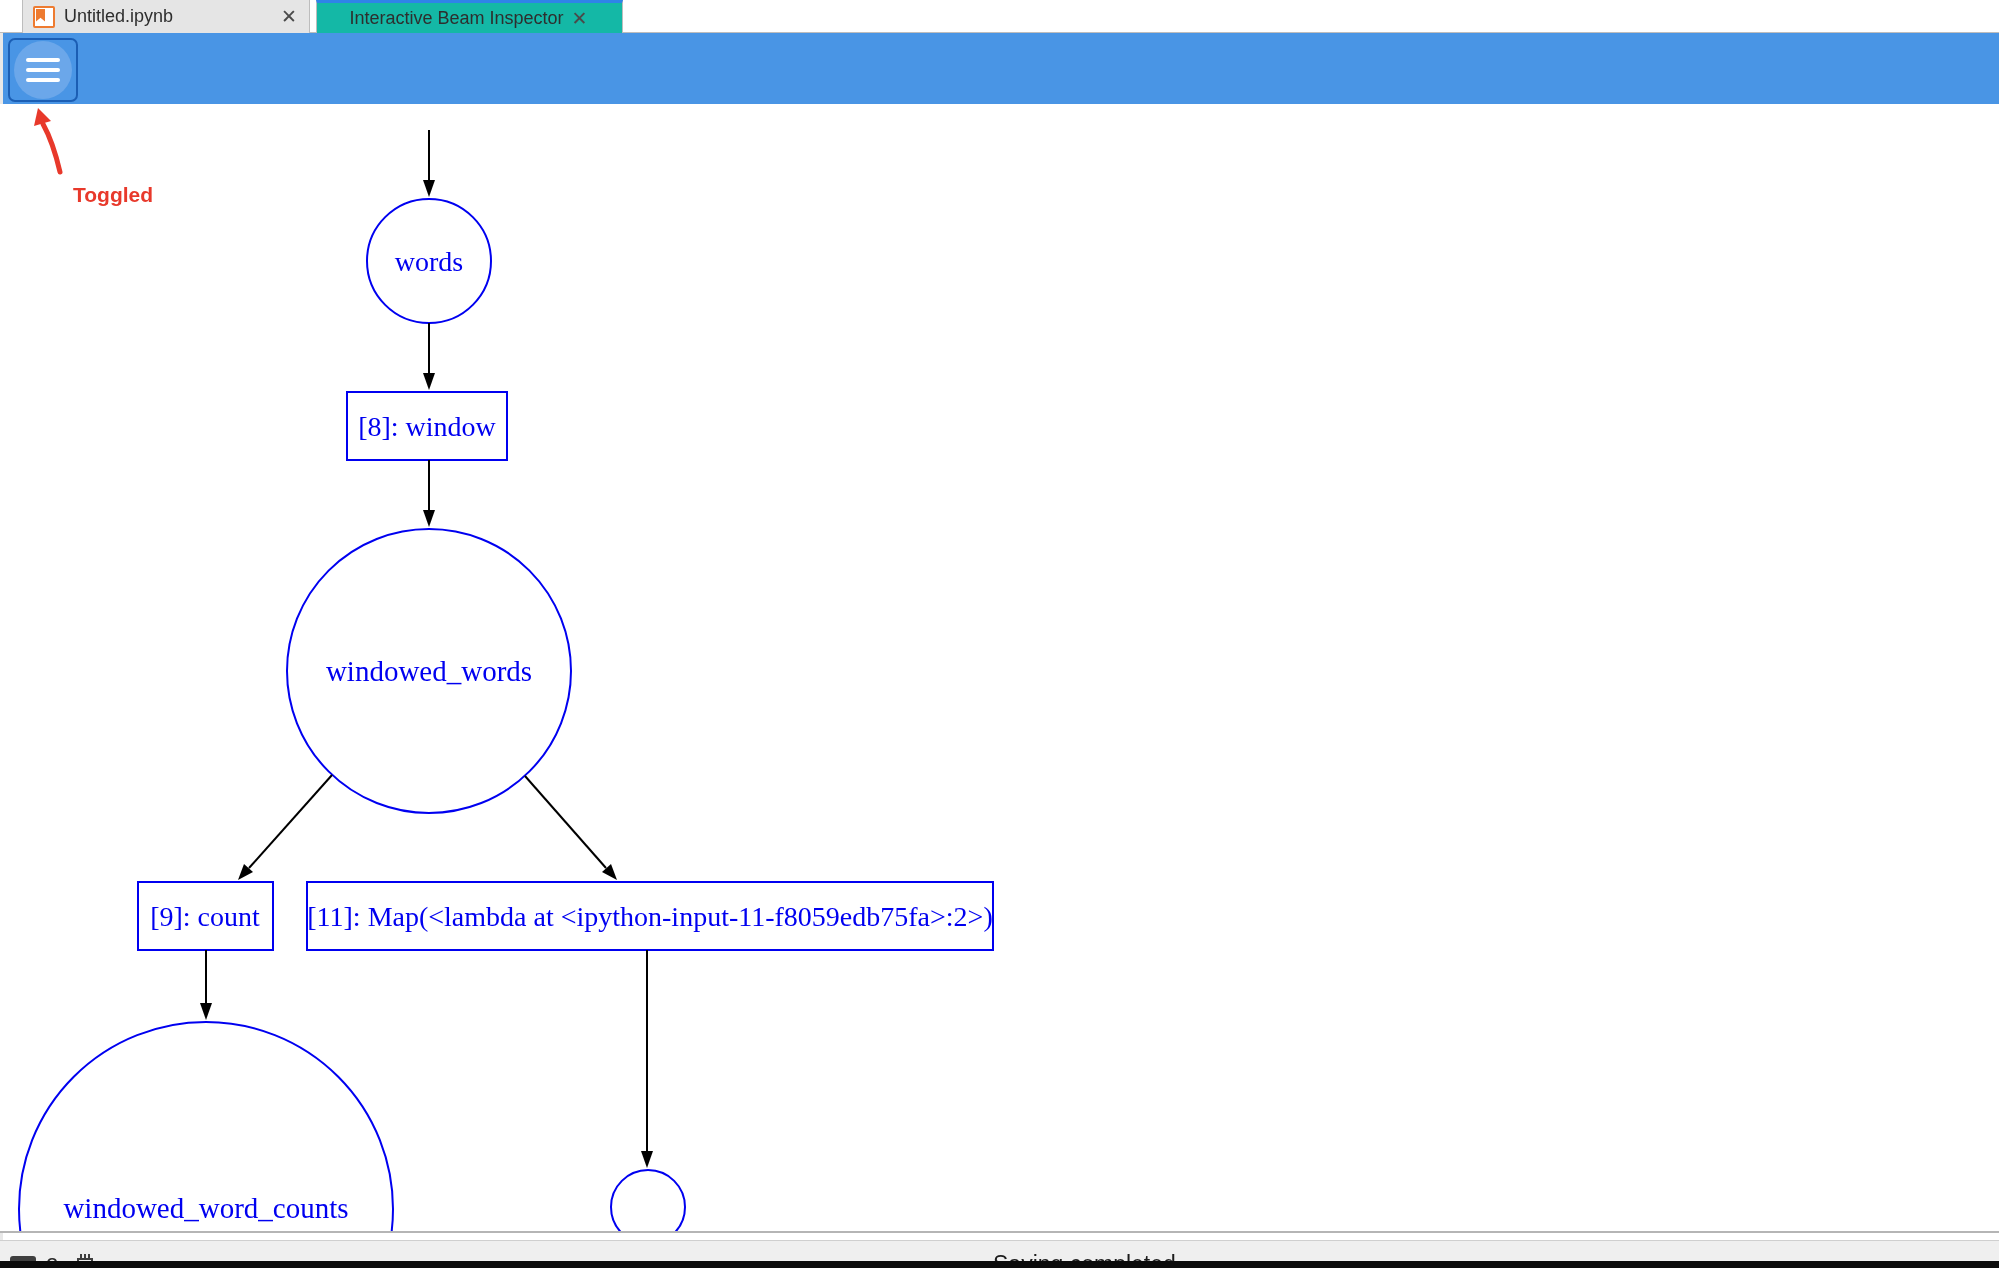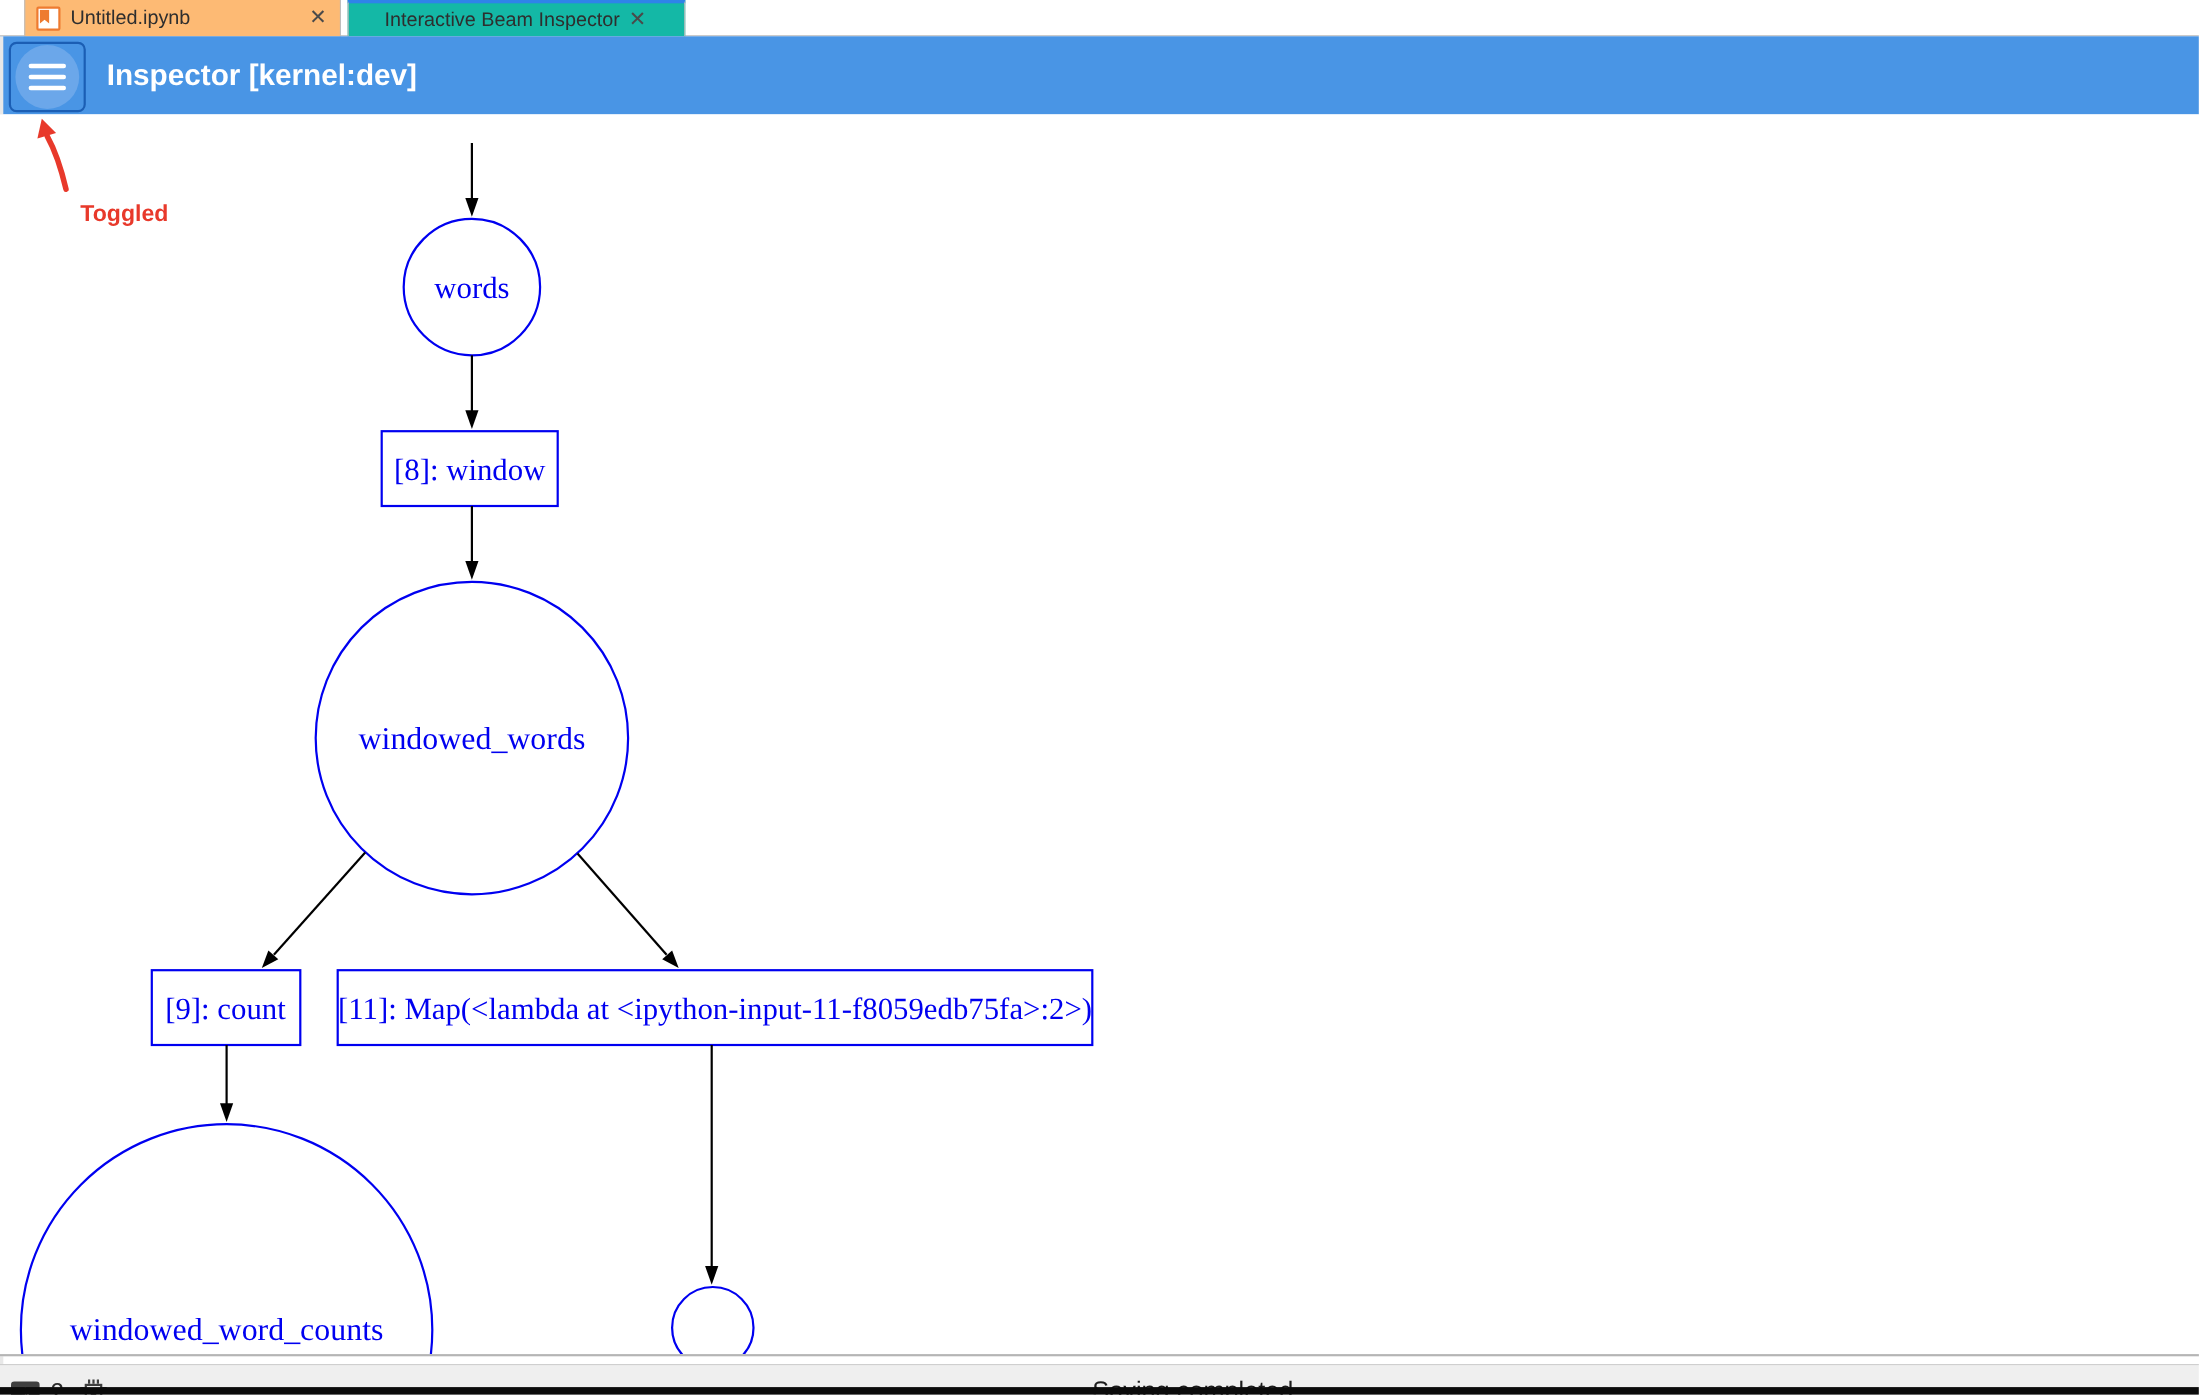--- a/index.html
+++ b/index.html
@@ -13,21 +13,21 @@
   
   .tabbar {
     position:absolute; top:0; left:0; width:1999px; height:33px;
     background:#ffffff; border-bottom:1px solid #bdbdbd; box-sizing:border-box;
   }
   .tab {
     position:absolute; top:0; height:33px; box-sizing:border-box;
     display:flex; align-items:center; font-size:18px; color:#2e2e2e;
   }
   .tab-inactive {
-    left:22px; width:288px; background:#fdba74;
+    left:22px; width:288px; background:#e5e5e5;
     border-left:1px solid #bdbdbd; border-right:1px solid #bdbdbd;
     padding:0 10px;
   }
   .tab-active {
     left:316px; width:307px; background:#14b8a6;
     border-left:1px solid #bdbdbd; border-right:1px solid #bdbdbd;
     border-top:3px solid #2f83e8;
     padding:0 10px; justify-content:center;
   }
   .tab-label { flex:1 1 auto; white-space:nowrap; overflow:hidden; }
@@ -141,21 +141,20 @@
 
 <div class="header">
   <div class="menu-btn">
     <span class="menu-ripple"></span>
     <span class="burger">
         <span></span>
         <span></span>
         <span></span>
       </span>
   </div>
-  <div class="header-title">Inspector [kernel:dev]</div>
 </div>
 
 <div class="window-left-edge"></div>
 
 <div class="content">
   <svg class="graph-svg" width="1100" height="1127" viewBox="0 0 1100 1127">
 
     <g>
       <line class="edge" x1="429" y1="26" x2="429" y2="77"></line>
       <polygon class="edge-head" points="429,93 423,76 435,76"></polygon>

